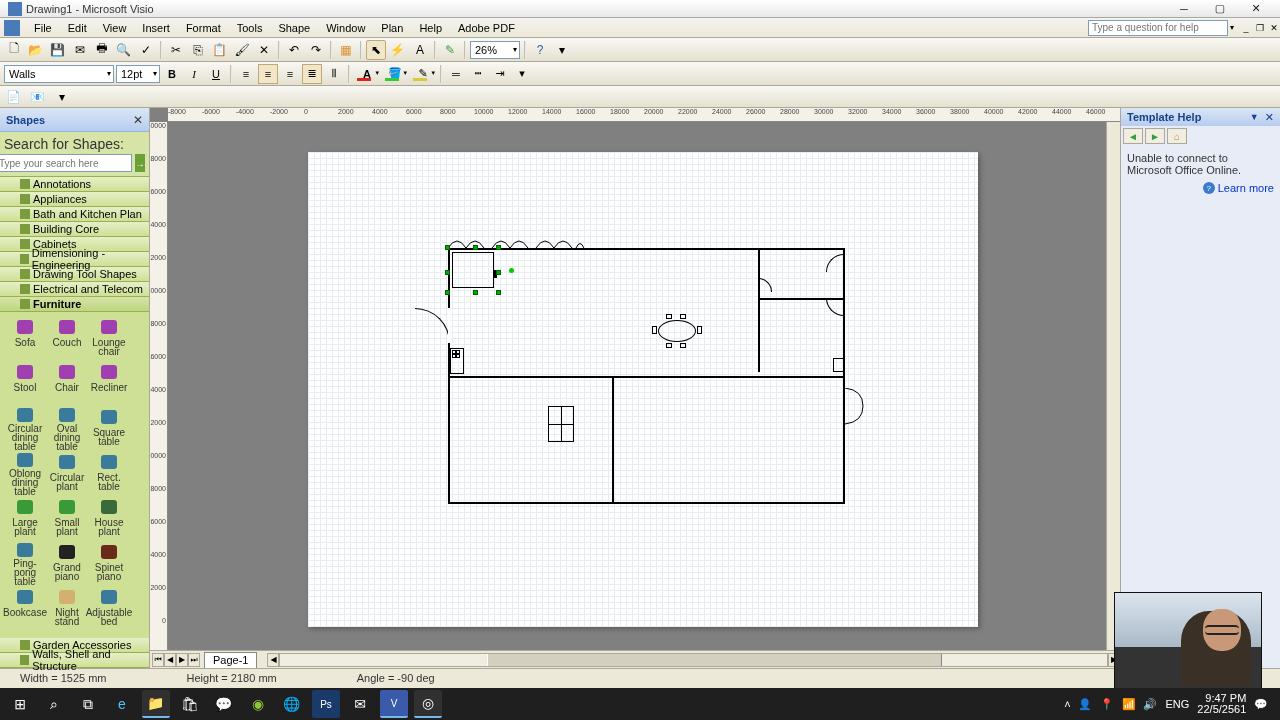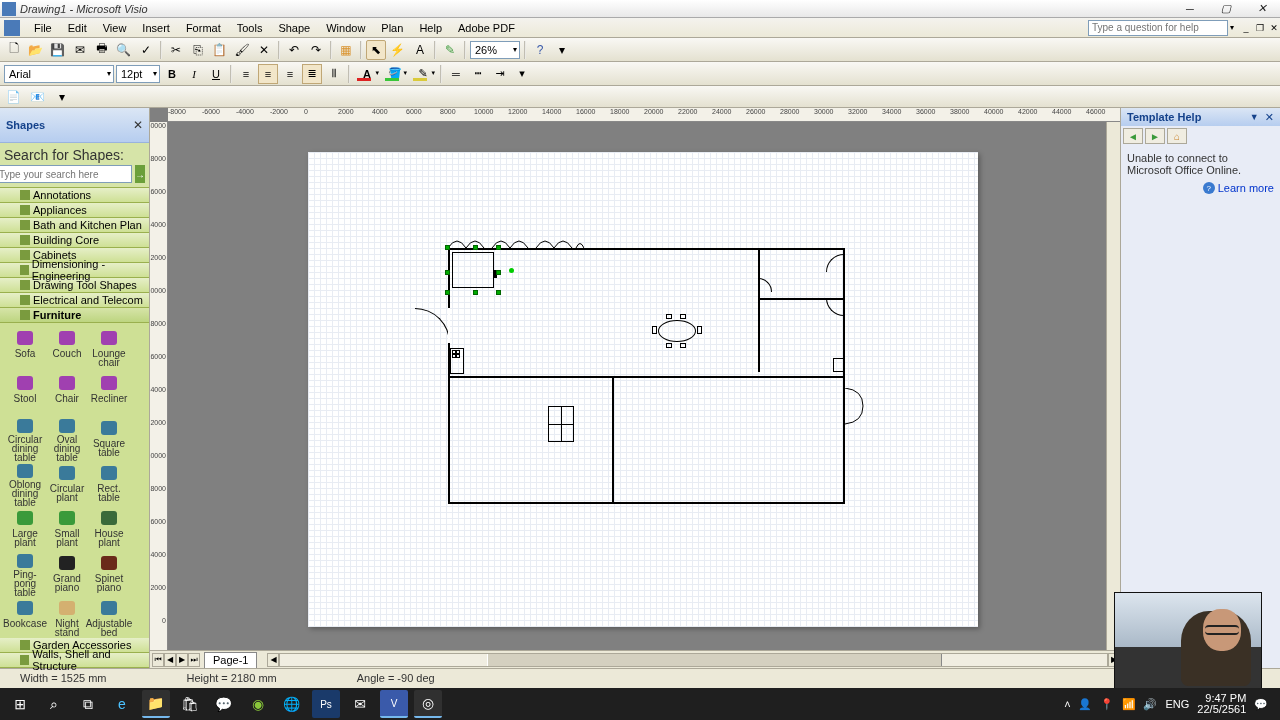--- a/index.html
+++ b/index.html
@@ -1,18 +1,18 @@
 <!DOCTYPE html>
 <html><head>
 <meta charset="utf-8">
 <style>
 * { margin: 0; padding: 0; box-sizing: border-box; font-family: Tahoma, Arial, sans-serif; font-size: 11px; }
 body { width: 1280px; height: 720px; background: #ece9d8; overflow: hidden; position: relative; }
 
-.titlebar { height: 18px; background: linear-gradient(180deg,#fff,#e8e8e8); display: flex; align-items: center; padding: 0 2px; border-bottom: 1px solid #aaa; font-style: italic; }
+.titlebar { height: 18px; background: linear-gradient(180deg,#fff,#e8e8e8); display: flex; align-items: center; padding: 0 8px; border-bottom: 1px solid #aaa; }
 .titlebar .vicon { width: 14px; height: 14px; background: #4a7ab8; margin-right: 4px; display:inline-block; }
 .titlebar .title { flex: 1; font-size: 11px; color: #333; }
 .winbtns { display: flex; gap: 4px; }
 .winbtn { width: 32px; height: 14px; display: flex; align-items: center; justify-content: center; font-size: 11px; cursor: pointer; color:#222; }
 
 .menubar { height: 20px; background: linear-gradient(180deg,#f4f3ee,#ece9d8); display: flex; align-items: center; padding-left: 4px; border-bottom:1px solid #aca899; }
 .menubar .micon { width:16px; height:16px; background:#4a7ab8; margin-right:6px; }
 .menubar .mitem { padding: 2px 8px; cursor: pointer; }
 .askbox { margin-left:auto; display:flex; align-items:center; }
 .askbox input { width: 140px; height: 16px; font-size: 10px; color:#888; border:1px solid #7f9db9; padding-left:3px; background:#fff; }
@@ -36,21 +36,21 @@
 .fbtn.under { text-decoration:underline; }
 .fbtn.active { background:#f2e6c9; border:1px solid #c0a776; }
 .colorbtn { width:26px; height:20px; display:flex; align-items:center; justify-content:center; cursor:pointer; position:relative; }
 .colorbtn::after { content:"▾"; font-size:7px; position:absolute; right:1px; top:5px; }
 .colorbtn .swatch { width:14px; height:3px; position:absolute; bottom:3px; left:3px; }
 
 .pdfbar { height:22px; background:linear-gradient(180deg,#f9f8f4,#e4e1d0); display:flex; align-items:center; padding:0 4px; border-bottom:1px solid #aca899; gap:4px; }
 
 .main { display:flex; height:560px; }
 .shapes-panel { width:150px; background:#f3f1e8; border-right:1px solid #aca899; display:flex; flex-direction:column; }
-.panel-title { height:35px; background:linear-gradient(180deg,#dbe6f5,#b6cdef); display:flex; align-items:center; padding:0 6px; font-weight:bold; color:#15428b; border-bottom:1px solid #99b3dd; }
+.panel-title { height:24px; background:linear-gradient(180deg,#dbe6f5,#b6cdef); display:flex; align-items:center; padding:0 6px; font-weight:bold; color:#15428b; border-bottom:1px solid #99b3dd; }
 .panel-title .close { margin-left:auto; cursor:pointer; font-size:12px; font-weight:normal; color:#333; }
 .search-area { padding:4px; background:#d6e4a8; border-bottom:1px solid #9ab04e; }
 .search-area .lbl { font-size:14px; color:#333; }
 .search-row { display:flex; gap:3px; margin-top:2px;justify-content:flex-end; }
 .search-row input { flex:1; height:18px; border:1px solid #7f9db9; font-size:10px; padding-left:3px; color:#888; }
 .search-row .go { width:18px; height:18px; background:#6b9f3a; display:flex; align-items:center; justify-content:center; color:#fff; font-size:10px; cursor:pointer; }
 .stencil { height:15px; background:linear-gradient(180deg,#e6efc8,#cee095); border-bottom:1px solid #9ab04e; display:flex; align-items:center; padding-left:20px; font-size:10px; cursor:pointer; gap:3px; }
 .stencil .sicon { width:10px; height:10px; background:#7a9b3e; }
 .stencil.active { background:linear-gradient(180deg,#d6e4a8,#bdd580); font-weight:bold; }
 .shapes-grid { flex:1; background:#cee095; overflow-y:auto; padding:4px; position:relative; }
@@ -177,21 +177,21 @@
       <span>26%</span>
       <span class="za">▾</span>
     </div>
   <div class="tdiv"></div>
   <div class="tbtn" style="color:#3a5aaa">?</div>
   <div class="tbtn">▾</div>
 </div>
 
 <div class="fmtbar">
   <div class="fontname">
-      <span>Arial</span>
+      <span>Walls</span>
       <span class="za">▾</span>
     </div>
   <div class="fontsize">
       <span>12pt</span>
       <span class="za">▾</span>
     </div>
   <div class="fbtn bold">B</div>
   <div class="fbtn ital">I</div>
   <div class="fbtn under">U</div>
   <div class="tdiv"></div>

